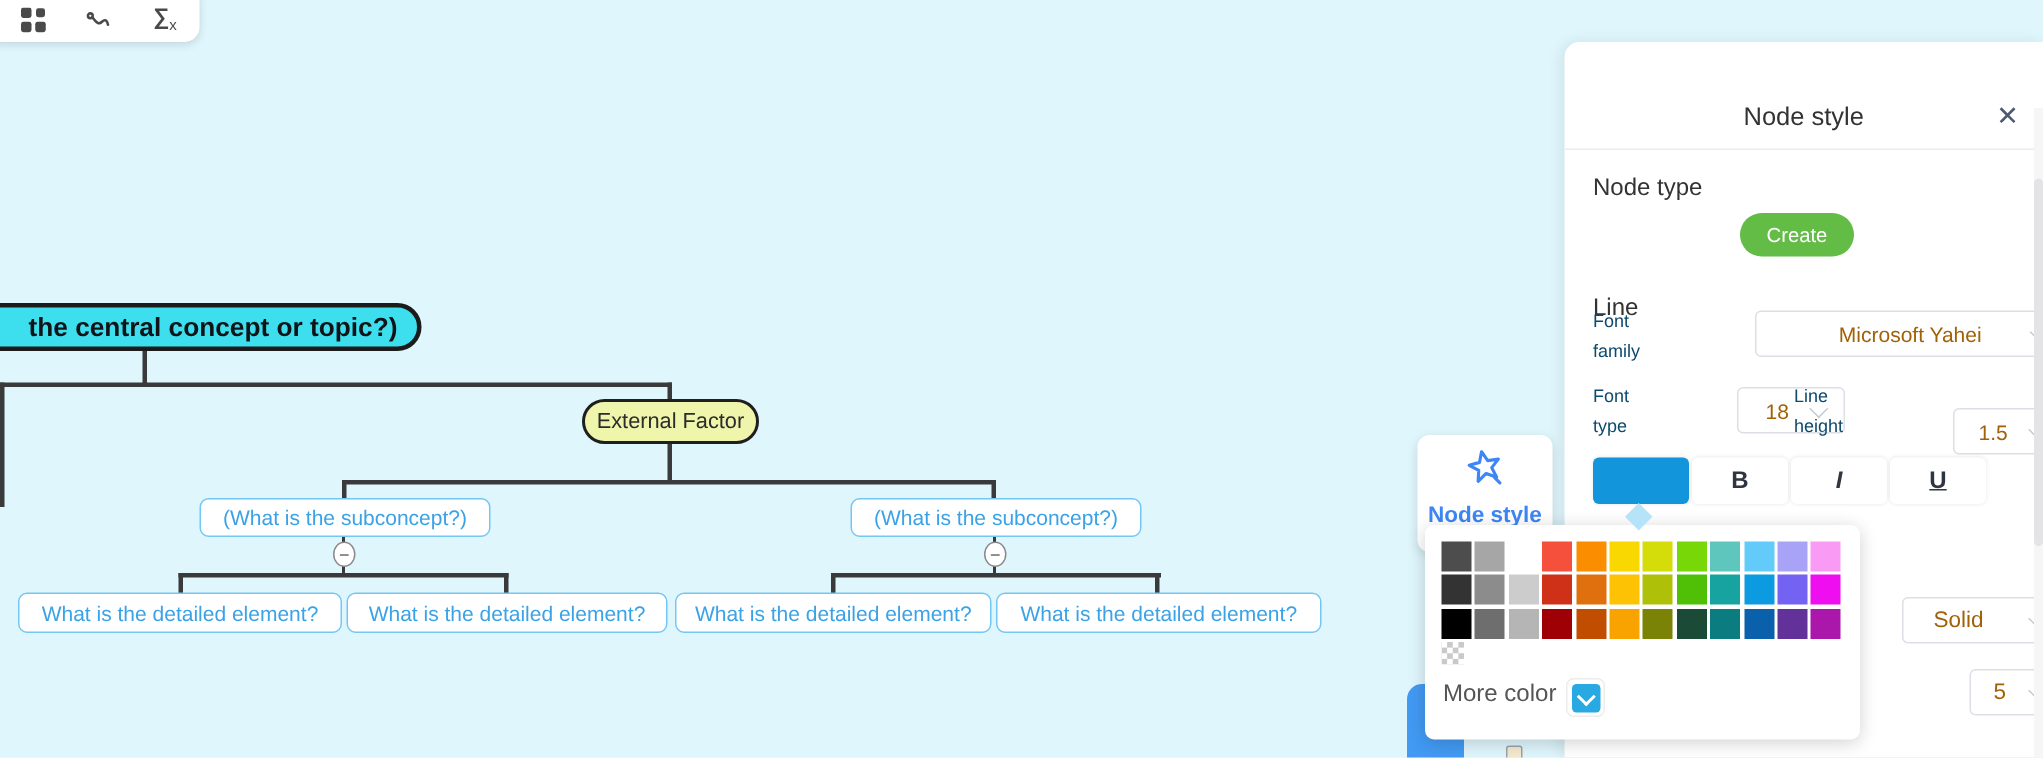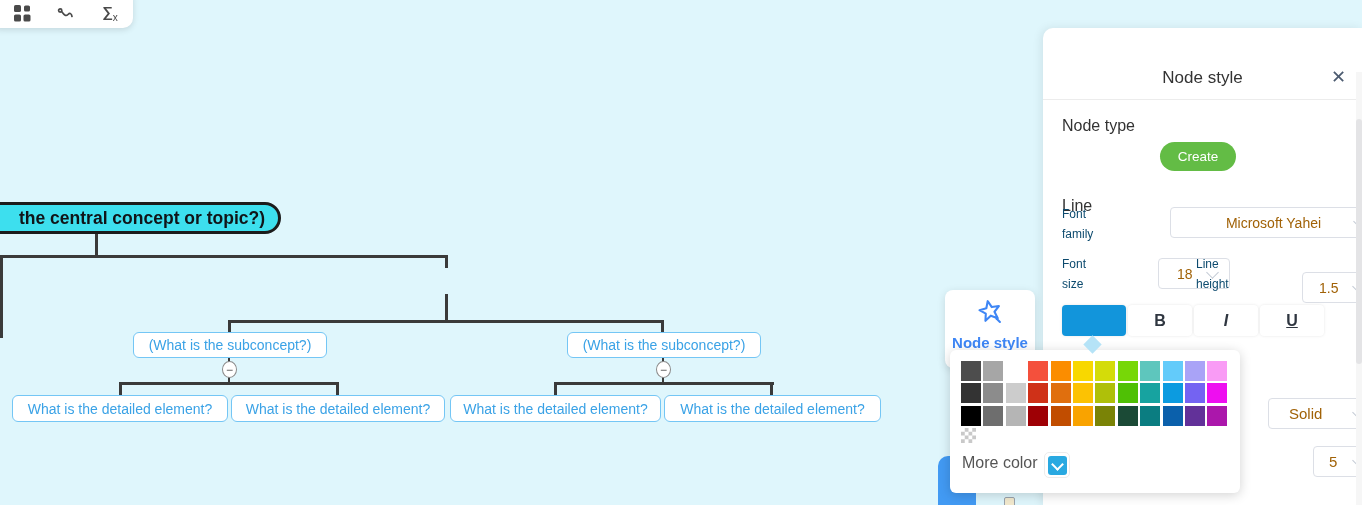--- a/index.html
+++ b/index.html
@@ -122,20 +122,21 @@
   <div class="line" style="left:119px;top:382px;width:3px;height:14px;"></div>
   <div class="line" style="left:336px;top:382px;width:3px;height:14px;"></div>
 
   <div class="line" style="left:662px;top:357px;width:2px;height:6px;"></div>
   <div class="line" style="left:662px;top:376px;width:2px;height:8px;"></div>
   <div class="line" style="left:554px;top:382px;width:220px;height:3px;"></div>
   <div class="line" style="left:554px;top:382px;width:3px;height:14px;"></div>
   <div class="line" style="left:770px;top:382px;width:3px;height:14px;"></div>
 
   <div class="node central">the central concept or topic?)</div>
+  <div class="node external">External Factor</div>
   <div class="node leaf sub-l">(What is the subconcept?)</div>
   <div class="node leaf sub-r">(What is the subconcept?)</div>
   <div class="node leaf d1">What is the detailed element?</div>
   <div class="node leaf d2">What is the detailed element?</div>
   <div class="node leaf d3">What is the detailed element?</div>
   <div class="node leaf d4">What is the detailed element?</div>
   <div class="collapse" style="left:222px;top:361px;">−</div>
   <div class="collapse" style="left:656px;top:361px;">−</div>
 
   <div class="abs float-card">
@@ -158,21 +159,21 @@
     <div class="sec-label" style="left:19px;top:89px;">Node type</div>
     <button class="create-btn">Create</button>
     <div class="sec-label" style="left:19px;top:169px;">Line</div>
 
     <div class="fld-label" style="left:19px;top:176px;width:44px;">Font family</div>
     <div class="dd center" style="left:87px;top:179px;width:207px;height:31px;">
       <span>Microsoft Yahei</span>
       <span class="chev"></span>
     </div>
 
-    <div class="fld-label" style="left:19px;top:226px;width:40px;">Font size</div>
+    <div class="fld-label" style="left:19px;top:226px;width:40px;">Font type</div>
     <div class="dd" style="left:75px;top:230px;width:72px;height:31px;padding-left:18px;">
       <span>18</span>
       <span class="chev"></span>
     </div>
     <div class="fld-label" style="left:153px;top:226px;width:44px;">Line height</div>
     <div class="dd" style="left:219px;top:244px;width:74px;height:31px;padding-left:16px;">
       <span>1.5</span>
       <span class="chev"></span>
     </div>
 

